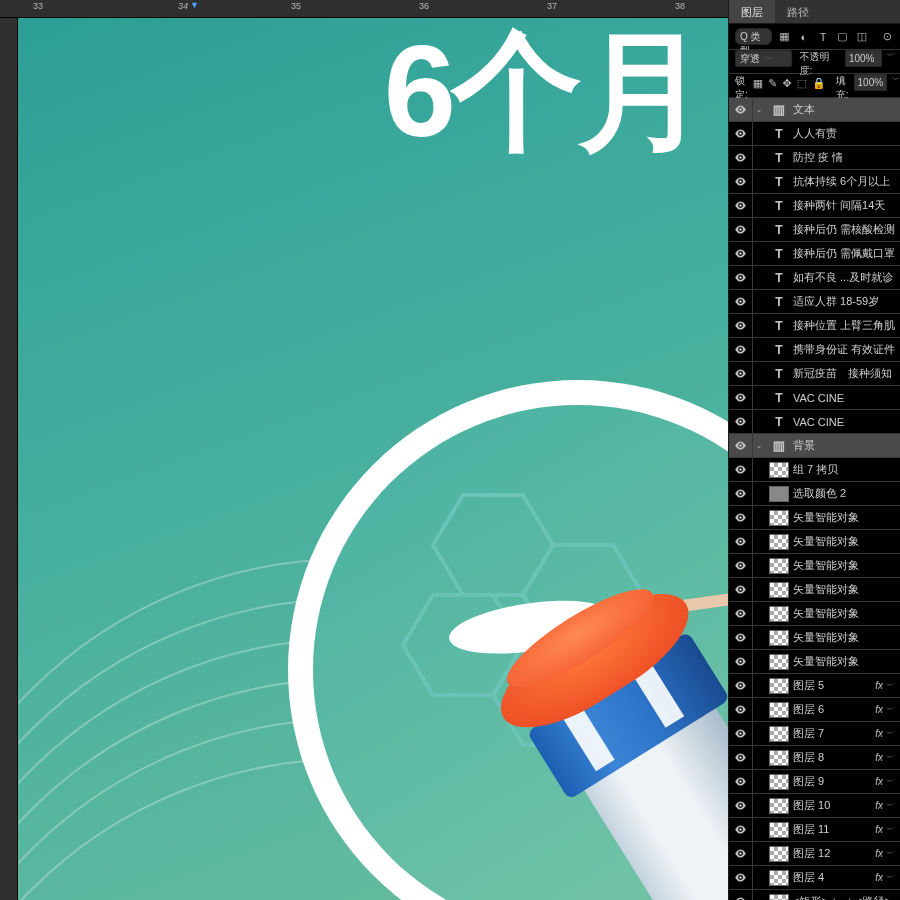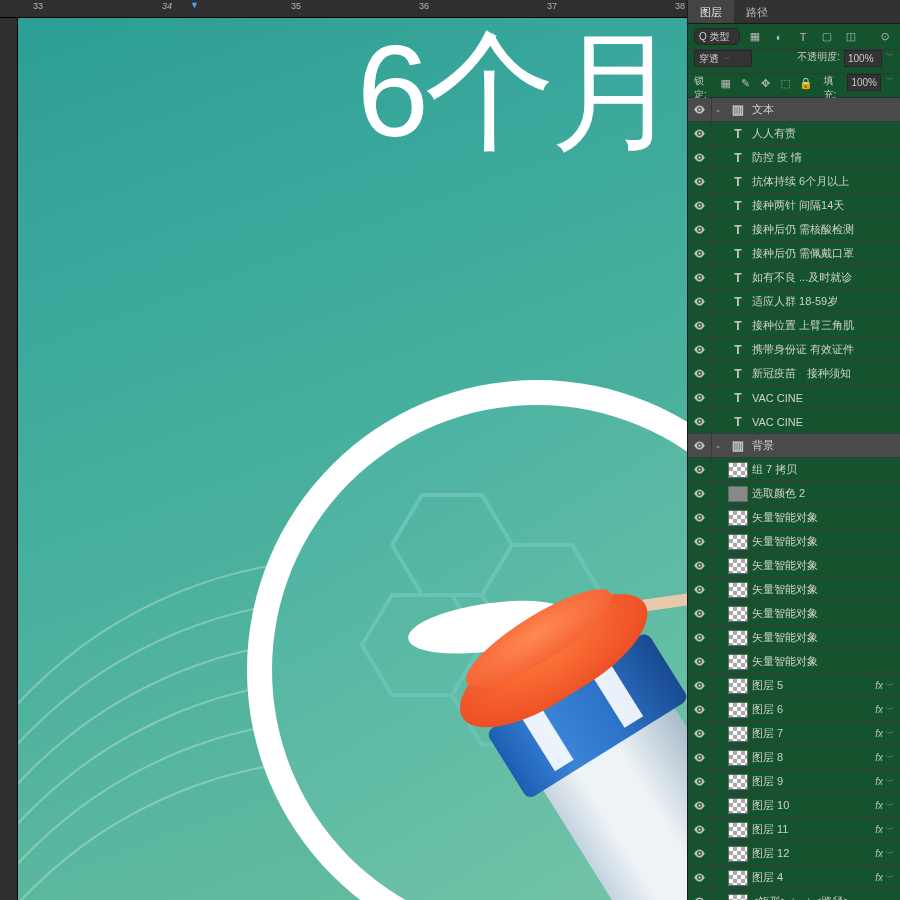--- a/index.html
+++ b/index.html
@@ -3,37 +3,37 @@
 <meta charset="utf-8">
 <style>
 *{margin:0;padding:0;box-sizing:border-box;font-family:"Microsoft YaHei",sans-serif;-webkit-font-smoothing:antialiased}
 html,body{width:900px;height:900px;overflow:hidden;background:#2c2c2c}
 .app{display:flex;width:900px;height:900px}
 .canvas-area{flex:1;background:#1e1e1e;position:relative;overflow:hidden}
 .ruler-top{height:18px;background:#2f2f2f;border-bottom:1px solid #000;display:flex;align-items:flex-end;font-size:9px;color:#bcbcbc;padding-left:18px;position:relative}
 .ruler-top .num{position:absolute;top:1px;font-size:9px;color:#b5b5b5}
 .ruler-left{width:18px;background:#2f2f2f;border-right:1px solid #000;position:absolute;left:0;top:18px;bottom:0}
 .canvas{position:absolute;left:18px;top:18px;right:0;bottom:0;background:linear-gradient(160deg,#2d9e95 0%,#3aa89c 25%,#4bb19e 55%,#6abd9f 100%);overflow:hidden}
-.big-text{position:absolute;top:8px;right:10px;font-size:130px;color:#fff;font-weight:400;letter-spacing:-4px;line-height:1}
+.big-text{position:absolute;top:8px;right:24px;font-size:130px;color:#fff;font-weight:700;letter-spacing:-4px;line-height:1}
 .circle-white{position:absolute;width:580px;height:580px;border-radius:50%;background:#fff;right:-140px;bottom:-60px}
 .circle-inner{position:absolute;width:530px;height:530px;border-radius:50%;background:linear-gradient(150deg,#46b0a2,#7ac7a7);right:-115px;bottom:-35px;overflow:hidden}
 .hex{position:absolute;stroke:#6cc5b8;stroke-width:4;fill:none;opacity:.9}
 .swab{position:absolute;right:-60px;top:565px;width:340px;height:70px;transform:rotate(-8deg)}
 .swab-tip{position:absolute;left:0;top:8px;width:165px;height:48px;background:#fff;border-radius:50%}
 .swab-stick{position:absolute;left:125px;top:26px;width:260px;height:12px;background:#e8c9ab;border-radius:6px}
 .tube{position:absolute;right:-100px;bottom:-100px;width:270px;height:430px;transform:rotate(-32deg)}
 .tube-body{position:absolute;bottom:0;left:40px;width:155px;height:300px;background:linear-gradient(90deg,#c4d3df 0%,#eef3f6 25%,#eef3f6 55%,#a9bccb 100%);border-radius:0 0 30px 30px}
 .tube-neck{position:absolute;top:82px;left:22px;width:190px;height:80px;background:linear-gradient(90deg,#1c5fb2,#3b84d6 30%,#2e74c9 60%,#184a8f);border-radius:8px}
 .tube-neck::before,.tube-neck::after{content:"";position:absolute;top:8px;width:22px;height:62px;background:#fff;opacity:.9}
 .tube-neck::before{left:38px}
 .tube-neck::after{left:120px}
 .tube-cap{position:absolute;top:20px;left:10px;width:215px;height:75px;background:radial-gradient(ellipse at 50% 30%,#ff7a3c,#e8431e);border-radius:50%/60%}
 .tube-cap-top{position:absolute;top:8px;left:32px;width:170px;height:45px;background:radial-gradient(ellipse at 50% 40%,#ff8a52,#f2562a);border-radius:50%}
 .wave{position:absolute;left:-120px;width:900px;height:900px;border:2px solid rgba(255,255,255,.28);border-radius:50%}
-.panel{width:213px;background:#14532d;border-left:1px solid #1a1a1a;display:flex;flex-direction:column;color:#c8c8c8;font-size:11px}
+.panel{width:172px;background:#000000;border-left:1px solid #1a1a1a;display:flex;flex-direction:column;color:#c8c8c8;font-size:11px}
 .tabs{display:flex;background:#323232;border-bottom:1px solid #1a1a1a;height:24px}
 .tab{padding:5px 12px 4px;font-size:11px;color:#bdbdbd;cursor:pointer}
 .tab.active{background:#444;color:#e8e8e8}
 .filter-row{display:flex;align-items:center;height:26px;padding:0 6px;border-bottom:1px solid #353535;gap:6px}
 .filter-row .search{background:#333;border:1px solid #262626;color:#ccc;font-size:10px;padding:1px 4px;width:46px;height:17px;border-radius:6px}
 .icon-btn{width:18px;height:18px;display:flex;align-items:center;justify-content:center;color:#b8b8b8;font-size:11px;cursor:pointer}
 .blend-row{display:flex;align-items:flex-start;height:24px;padding:0 6px;border-bottom:1px solid #353535;gap:4px;font-size:10px}
 .dd{background:#333;border:1px solid #262626;color:#ccc;font-size:10px;padding:1px 4px;height:17px;display:flex;align-items:center;gap:3px;border-radius:2px}
 .dd::after{content:"﹀";font-size:7px;margin-left:2px;color:#999}
 .pct{background:#333;border:1px solid #262626;color:#ccc;font-size:10px;padding:1px 3px;height:17px;width:38px;border-radius:0;display:flex;align-items:center}
@@ -58,21 +58,21 @@
 .triangle{position:absolute;top:0;font-size:9px;color:#4aa3ff}
 </style>
 </head>
 <body>
 
 <div class="app">
   <div class="canvas-area">
     <div class="ruler-top">
       <span class="triangle" style="left:190px">▼</span>
     <span class="num" style="left: 33px;">33</span>
-        <span class="num" style="left: 162px; font-style: italic;">34</span>
+        <span class="num" style="left: 178px; font-style: italic;">34</span>
         <span class="num" style="left: 291px;">35</span>
         <span class="num" style="left: 419px;">36</span>
         <span class="num" style="left: 547px;">37</span>
         <span class="num" style="left: 675px;">38</span>
       </div>
     <div class="ruler-left"></div>
     <div class="canvas">
       <div class="wave" style="top:540px"></div>
       <div class="wave" style="top:580px"></div>
       <div class="wave" style="top:620px"></div>

